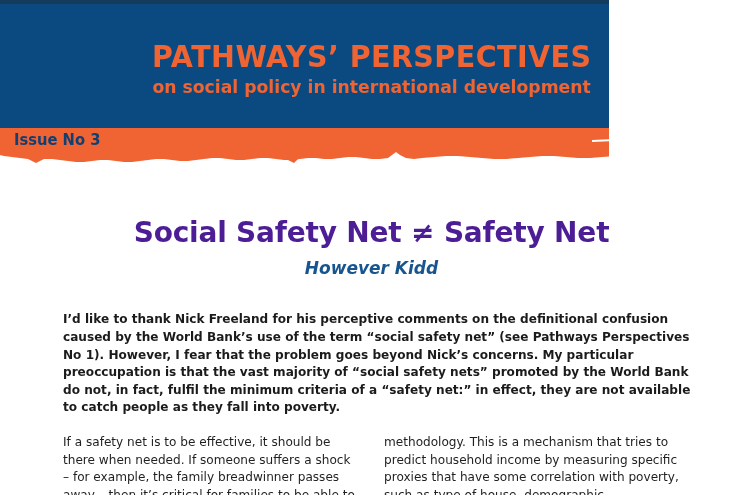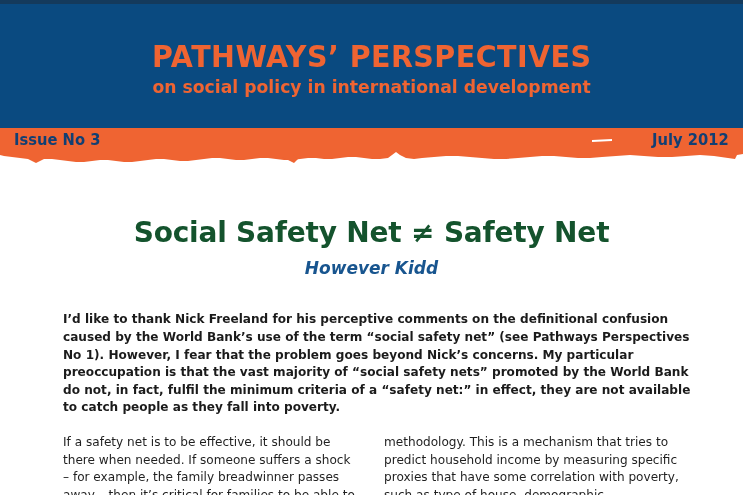--- a/index.html
+++ b/index.html
@@ -11,21 +11,21 @@
     width: 743px;
     height: 495px;
     overflow: hidden;
     font-family: "Liberation Sans", sans-serif;
     -webkit-font-smoothing: antialiased;
   }
 
   
   .masthead {
     position: relative;
-    width: 743px;
+    width: 609px;
     height: 166px;
     overflow: hidden;
   }
   .masthead-topline {
     position: absolute;
     top: 0; left: 0;
     width: 743px;
     height: 4px;
     background: #143a5c;
   }
@@ -105,21 +105,21 @@
   .ribbon-right { transform-origin: right center; }
 
   
   .article {
     position: relative;
     width: 743px;
     padding: 0;
   }
   .article-title {
     text-align: center;
-    color: #14532d;
+    color: #4c1d95;
     font-family: "DejaVu Sans", sans-serif;
     font-weight: bold;
     font-size: 28px;
     line-height: 1.1;
     margin: 52px 0 0 0;
     letter-spacing: -0.2px;
   }
   .article-author {
     text-align: center;
     color: #18558f;

